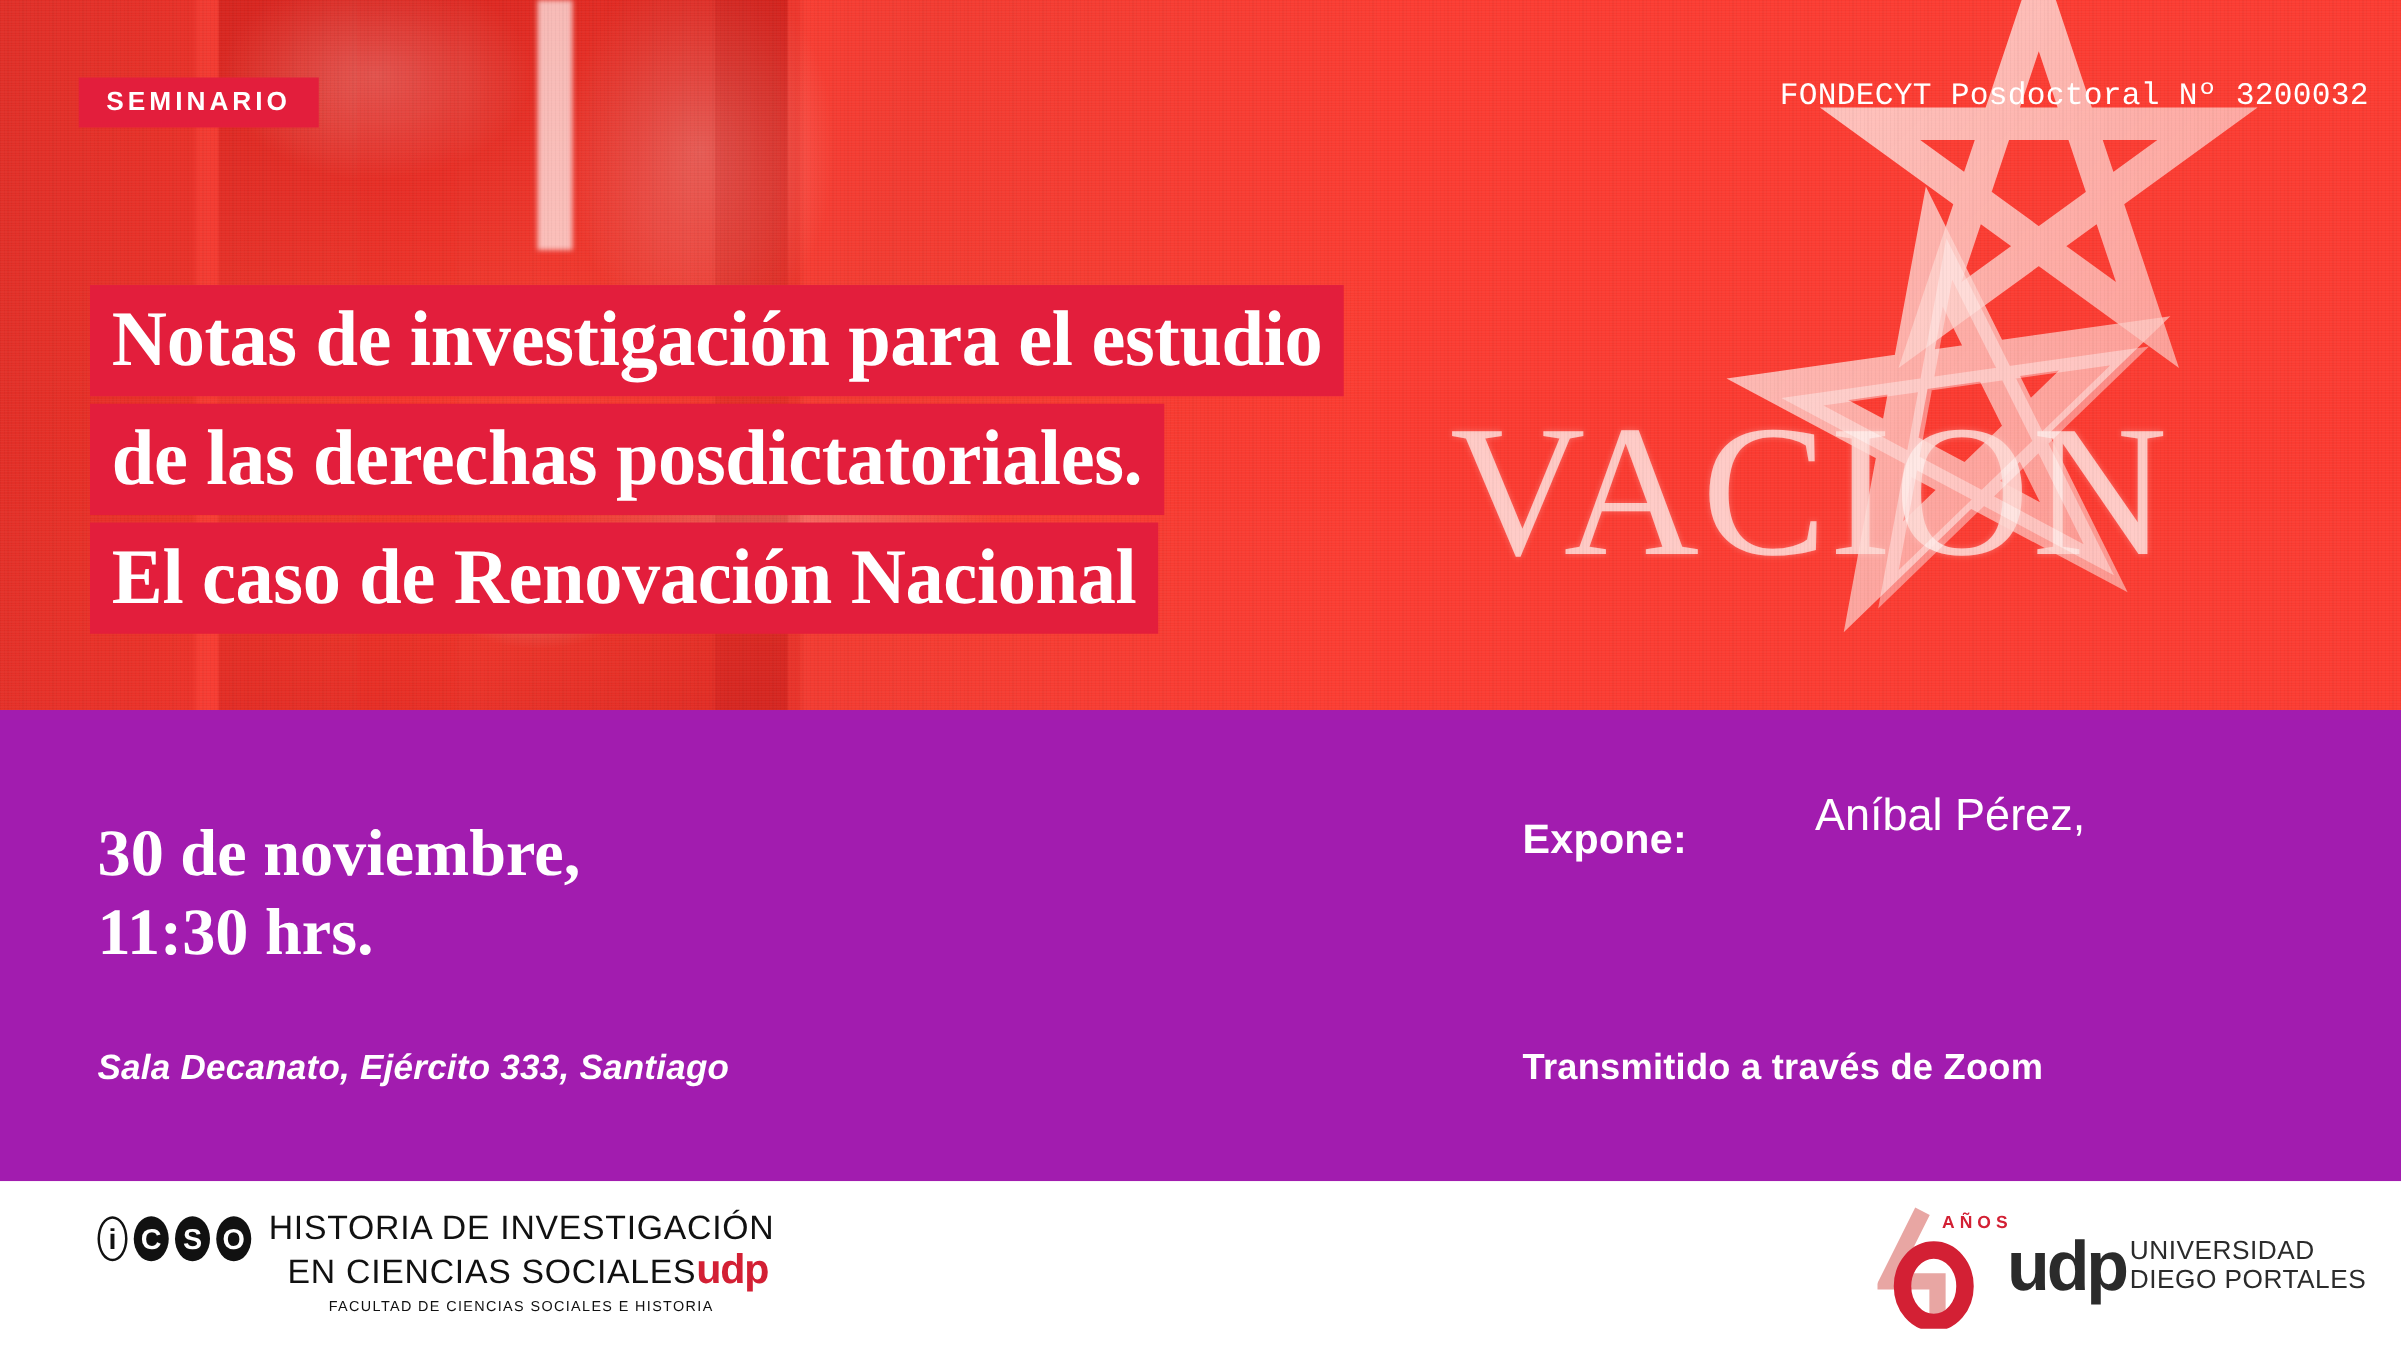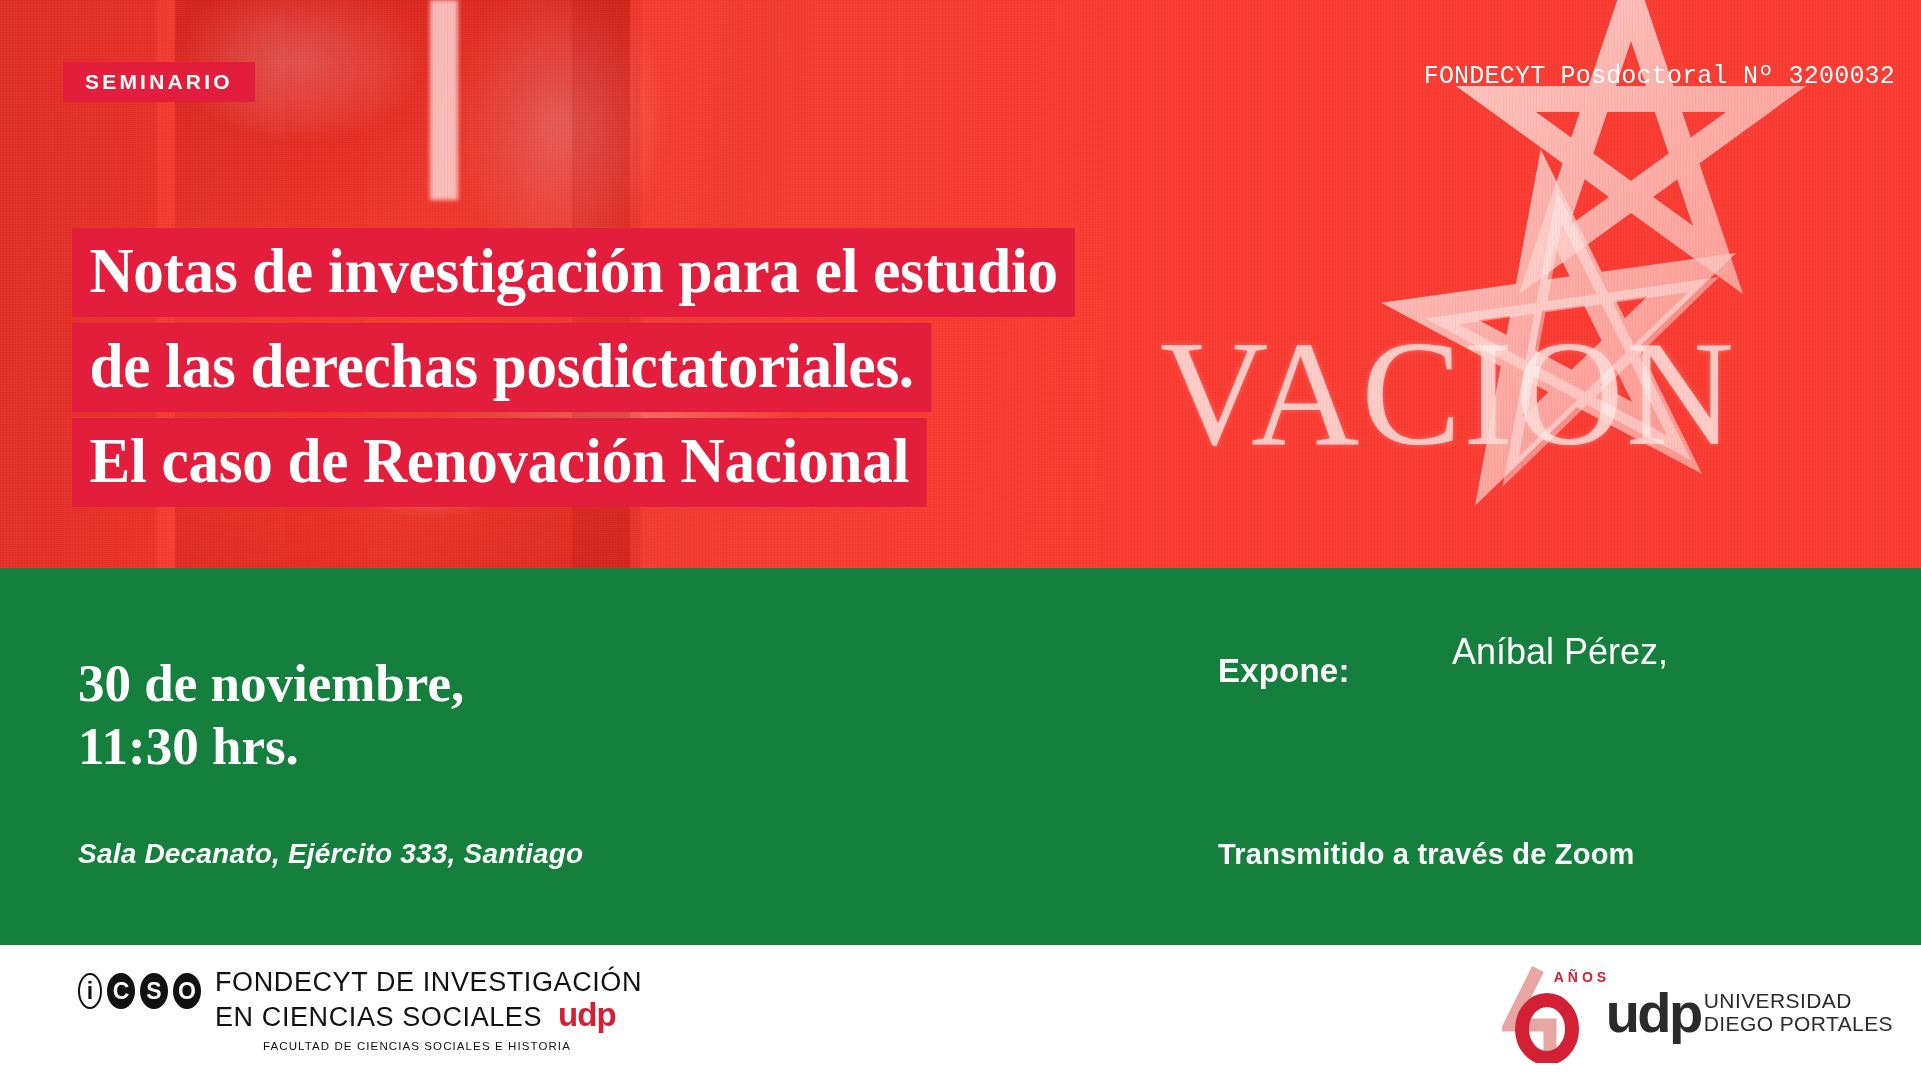--- a/index.html
+++ b/index.html
@@ -100,21 +100,21 @@
     padding:12px 18px 14px 18px;
     margin-bottom:6px;
     letter-spacing:-.3px;
     transform:scaleX(.97); transform-origin:left center;
     white-space:nowrap;
   }
 
   
   .band{
     position:absolute; left:0; top:568px; width:1921px; height:377px;
-    background:#15803d;
+    background:#a21caf;
   }
   .date{
     position:absolute; left:78px; top:84px;
     font-family:"Liberation Serif", serif;
     color:#ffffff; font-weight:700; font-size:53px; line-height:1.18;
     white-space:pre-line;
   }
   .venue{
     position:absolute; left:78px; top:270px;
     color:#ffffff; font-weight:700; font-style:italic;
@@ -151,21 +151,21 @@
     display:flex; align-items:center; justify-content:center;
     font-size:23px; font-weight:700; color:#ffffff; background:#111111;
     font-family:"Liberation Sans", sans-serif; line-height:1;
   }
   .icso-dot.hollow{ background:#ffffff; color:#111111; border:2.4px solid #111111; width:24px; }
   .icso-text{ margin-left:14px; }
   .icso-l1, .icso-l2{
     font-size:27px; font-weight:400; letter-spacing:.6px; color:#111111; line-height:1.12;
     white-space:nowrap;
   }
-  .icso-l2{ display:flex; align-items:baseline; gap:16px; }
+  .icso-l2{ display:flex; align-items:baseline; gap:0;margin-left:15px; }
   .icso-udp{ color:#D32034; font-weight:700; font-size:33px; letter-spacing:-1px; }
   .icso-l3{
     font-size:11.5px; letter-spacing:1.1px; color:#111111; margin-top:6px; white-space:nowrap;padding-left:48px;
   }
 
   
   .udp{ position:absolute; right:28px; top:18px; display:flex; align-items:center; }
   .udp-40{ position:relative; width:108px; height:100px; }
   .udp-40 svg{ position:absolute; left:0; top:0; }
   .udp-anos{
@@ -237,21 +237,21 @@
   <div class="footer">
 
     <div class="icso">
       <div class="icso-mark">
         <span class="icso-dot hollow">i</span>
         <span class="icso-dot">C</span>
         <span class="icso-dot">S</span>
         <span class="icso-dot">O</span>
       </div>
       <div class="icso-text">
-        <div class="icso-l1">FONDECYT DE INVESTIGACIÓN</div>
+        <div class="icso-l1">HISTORIA DE INVESTIGACIÓN</div>
         <div class="icso-l2">
           <span>EN CIENCIAS SOCIALES</span>
           <span class="icso-udp">udp</span>
         </div>
         <div class="icso-l3">FACULTAD DE CIENCIAS SOCIALES E HISTORIA</div>
       </div>
     </div>
 
     <div class="udp">
       <div class="udp-40">

